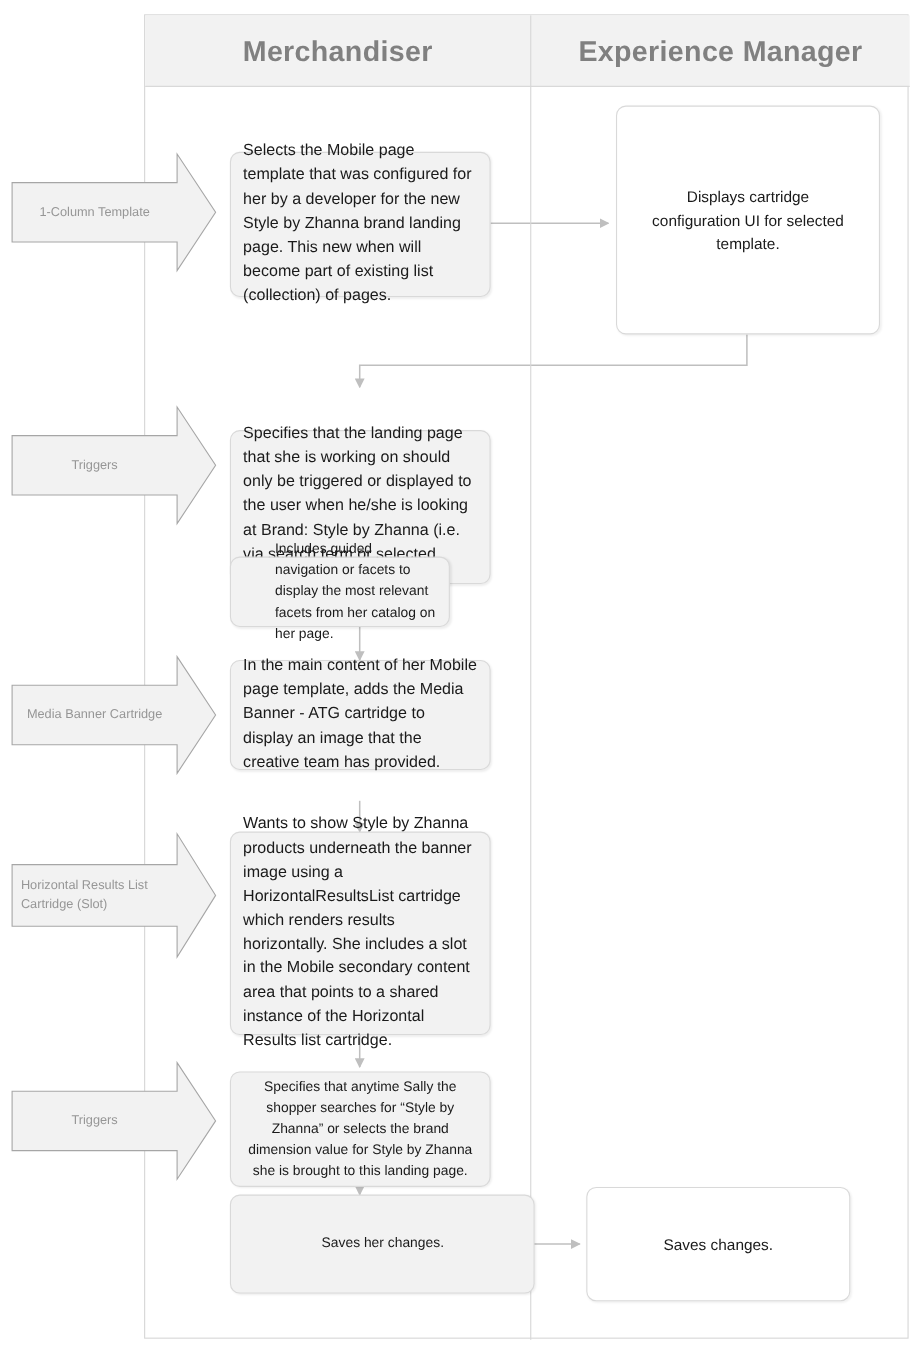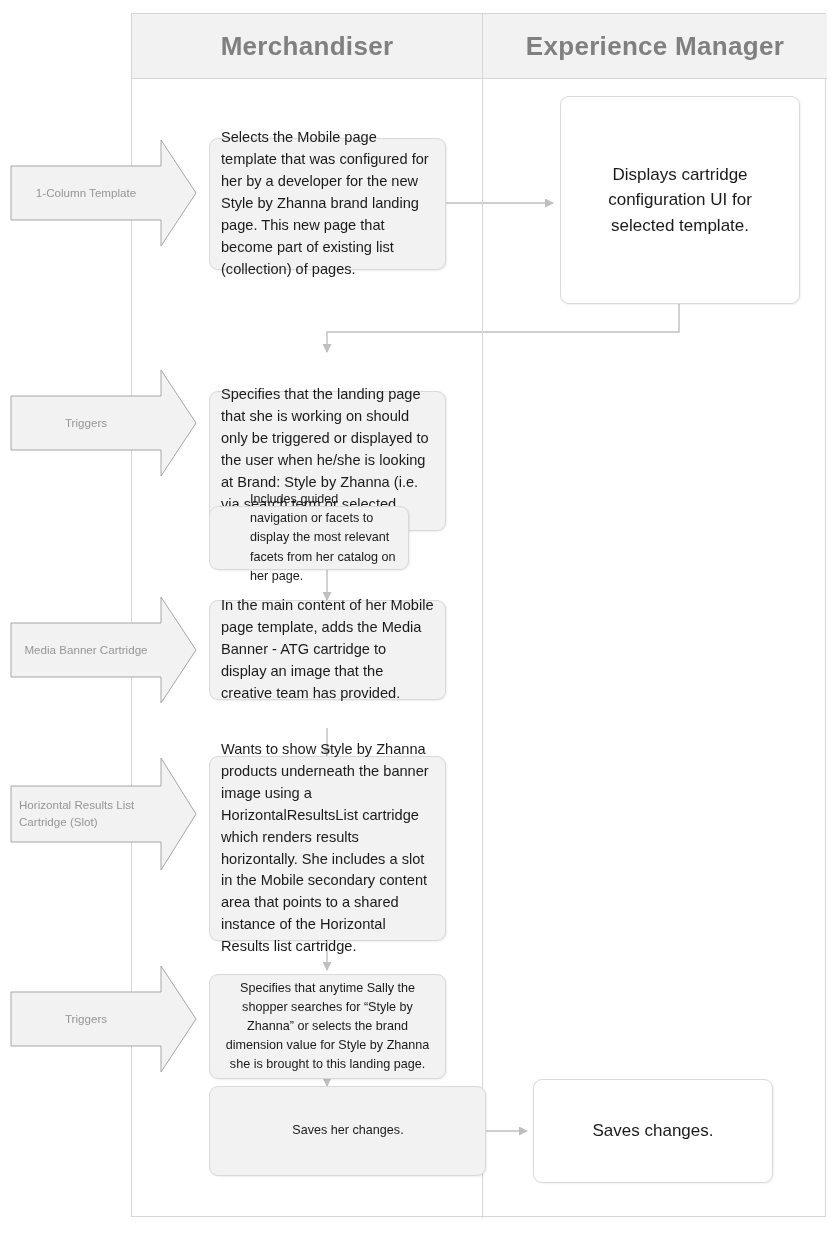--- a/index.html
+++ b/index.html
@@ -90,21 +90,21 @@
   .node.hollow {
     background: #ffffff;
     box-shadow: 1px 1px 2px rgba(0,0,0,0.06);
   }
   .node .txt { display: block; width: 100%; }
   .node.center { justify-content: center; text-align: center; }
   .node.left   { justify-content: flex-start; text-align: left; }
 
   .fs-15 { font-size: 14.6px; line-height: 1.5; }
   .fs-13 { font-size: 12.6px; line-height: 1.52; }
-  .fs-12 { font-size: 17px; line-height: 1.5; }
+  .fs-12 { font-size: 14px; line-height: 1.5; }
 
   
   .chevron {
     position: absolute;
   }
   .chevron svg { display: block; overflow: visible; }
   .chevron .chev-label {
     position: absolute;
     left: 0;
     top: 0;
@@ -153,21 +153,21 @@
   </svg>
 
   <div class="lane-pool">
     <div class="lane-header-row"></div>
     <div class="lane-header left">Merchandiser</div>
     <div class="lane-header right">Experience Manager</div>
     <div class="lane-divider"></div>
   </div>
 
   <div class="node filled left fs-15" style="left:209px; top:138px; width:237px; height:132px;">
-    <span class="txt">Selects the Mobile page template that was configured for her by a developer for the new Style by Zhanna brand landing page. This new page that become part of existing list (collection) of pages.</span>
+    <span class="txt">Selects the Mobile page template that was configured for her by a developer for the new Style by Zhanna brand landing page. This new when will become part of existing list (collection) of pages.</span>
   </div>
 
   <div class="node filled left fs-15" style="left:209px; top:352px; width:237px; height:140px;margin-top:39px;">
     <span class="txt">Specifies that the landing page that she is working on should only be triggered or displayed to the user when he/she is looking at Brand: Style by Zhanna (i.e. via search term or selected dimension value).</span>
   </div>
 
   <div class="node filled left fs-13" style="left:209px; top:506px; width:200px; height:64px;padding-left:40px;">
     <span class="txt">Includes guided navigation or facets to display the most relevant facets from her catalog on her page.</span>
   </div>
 

